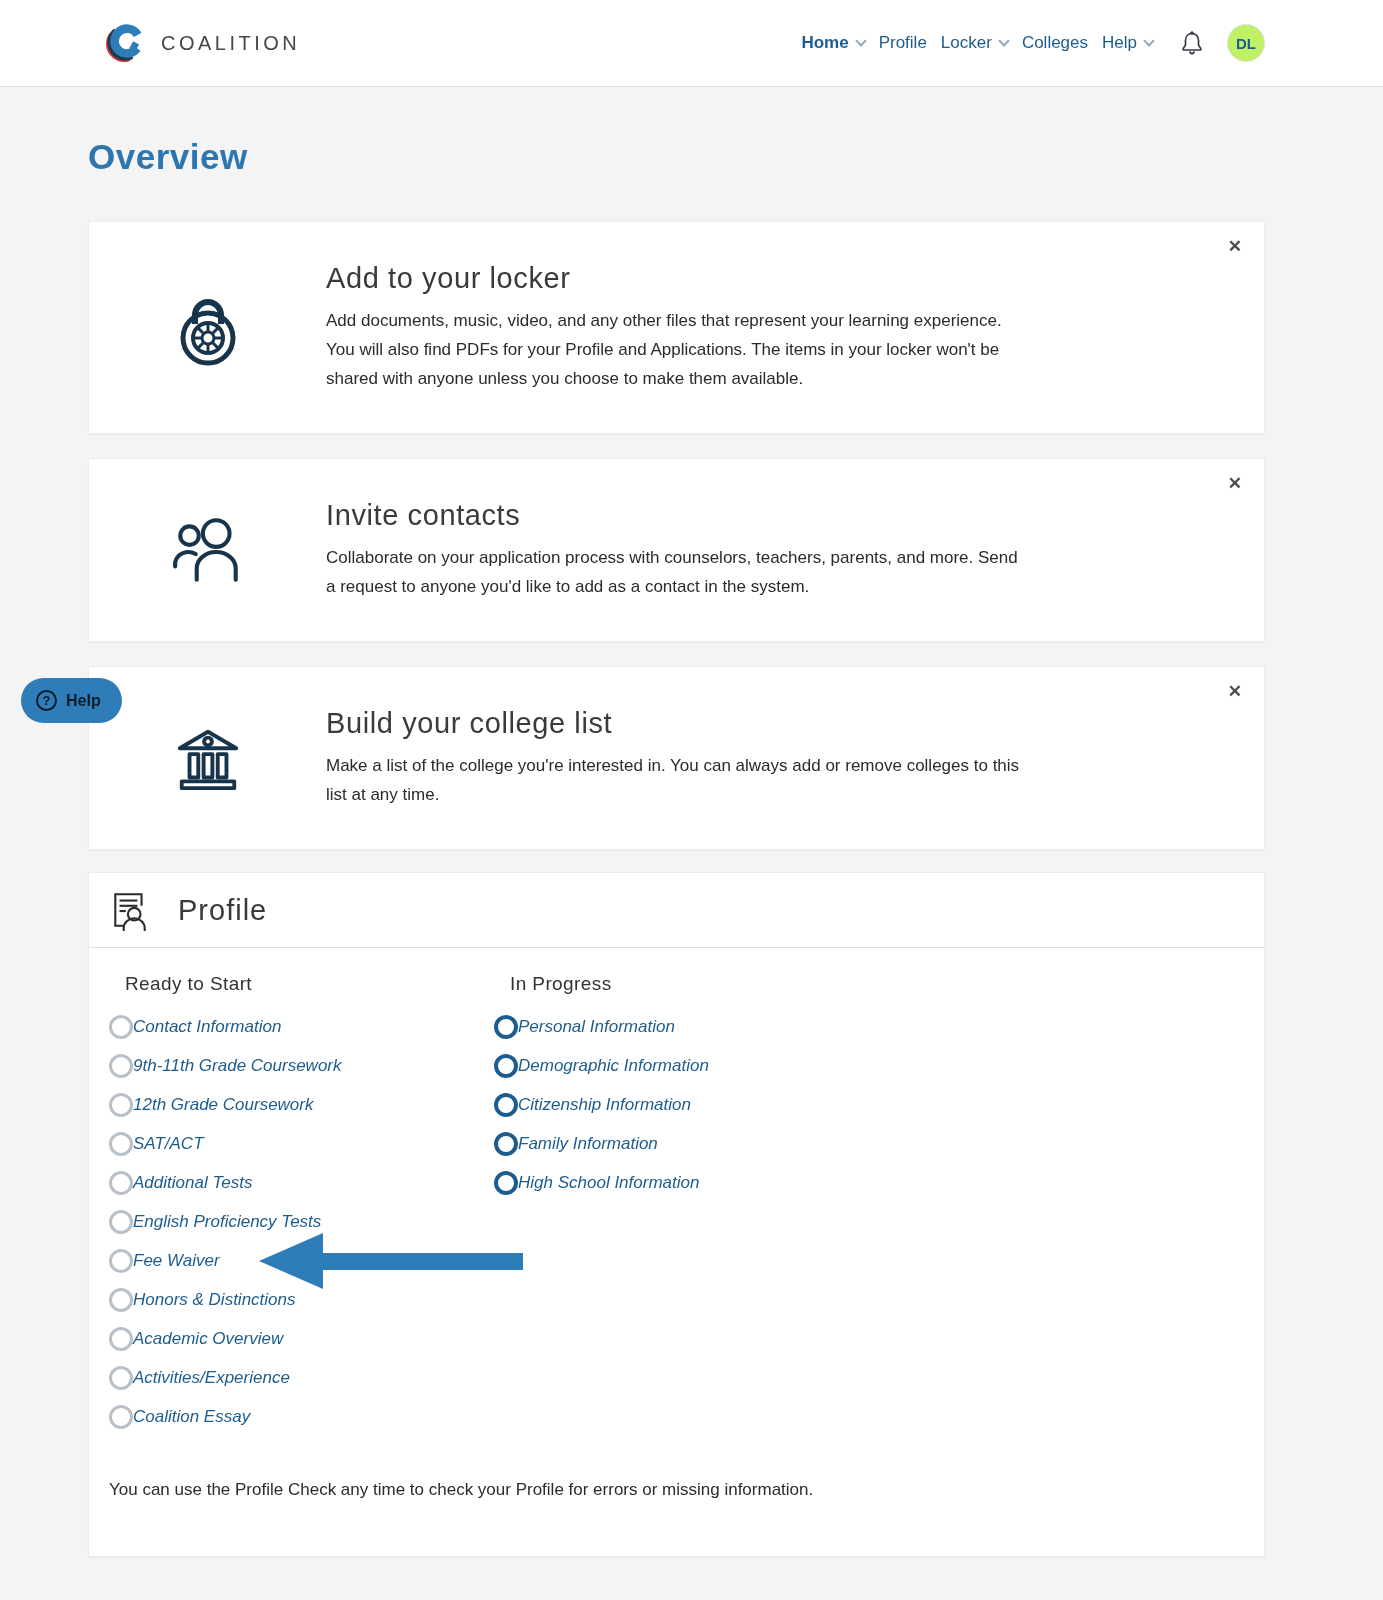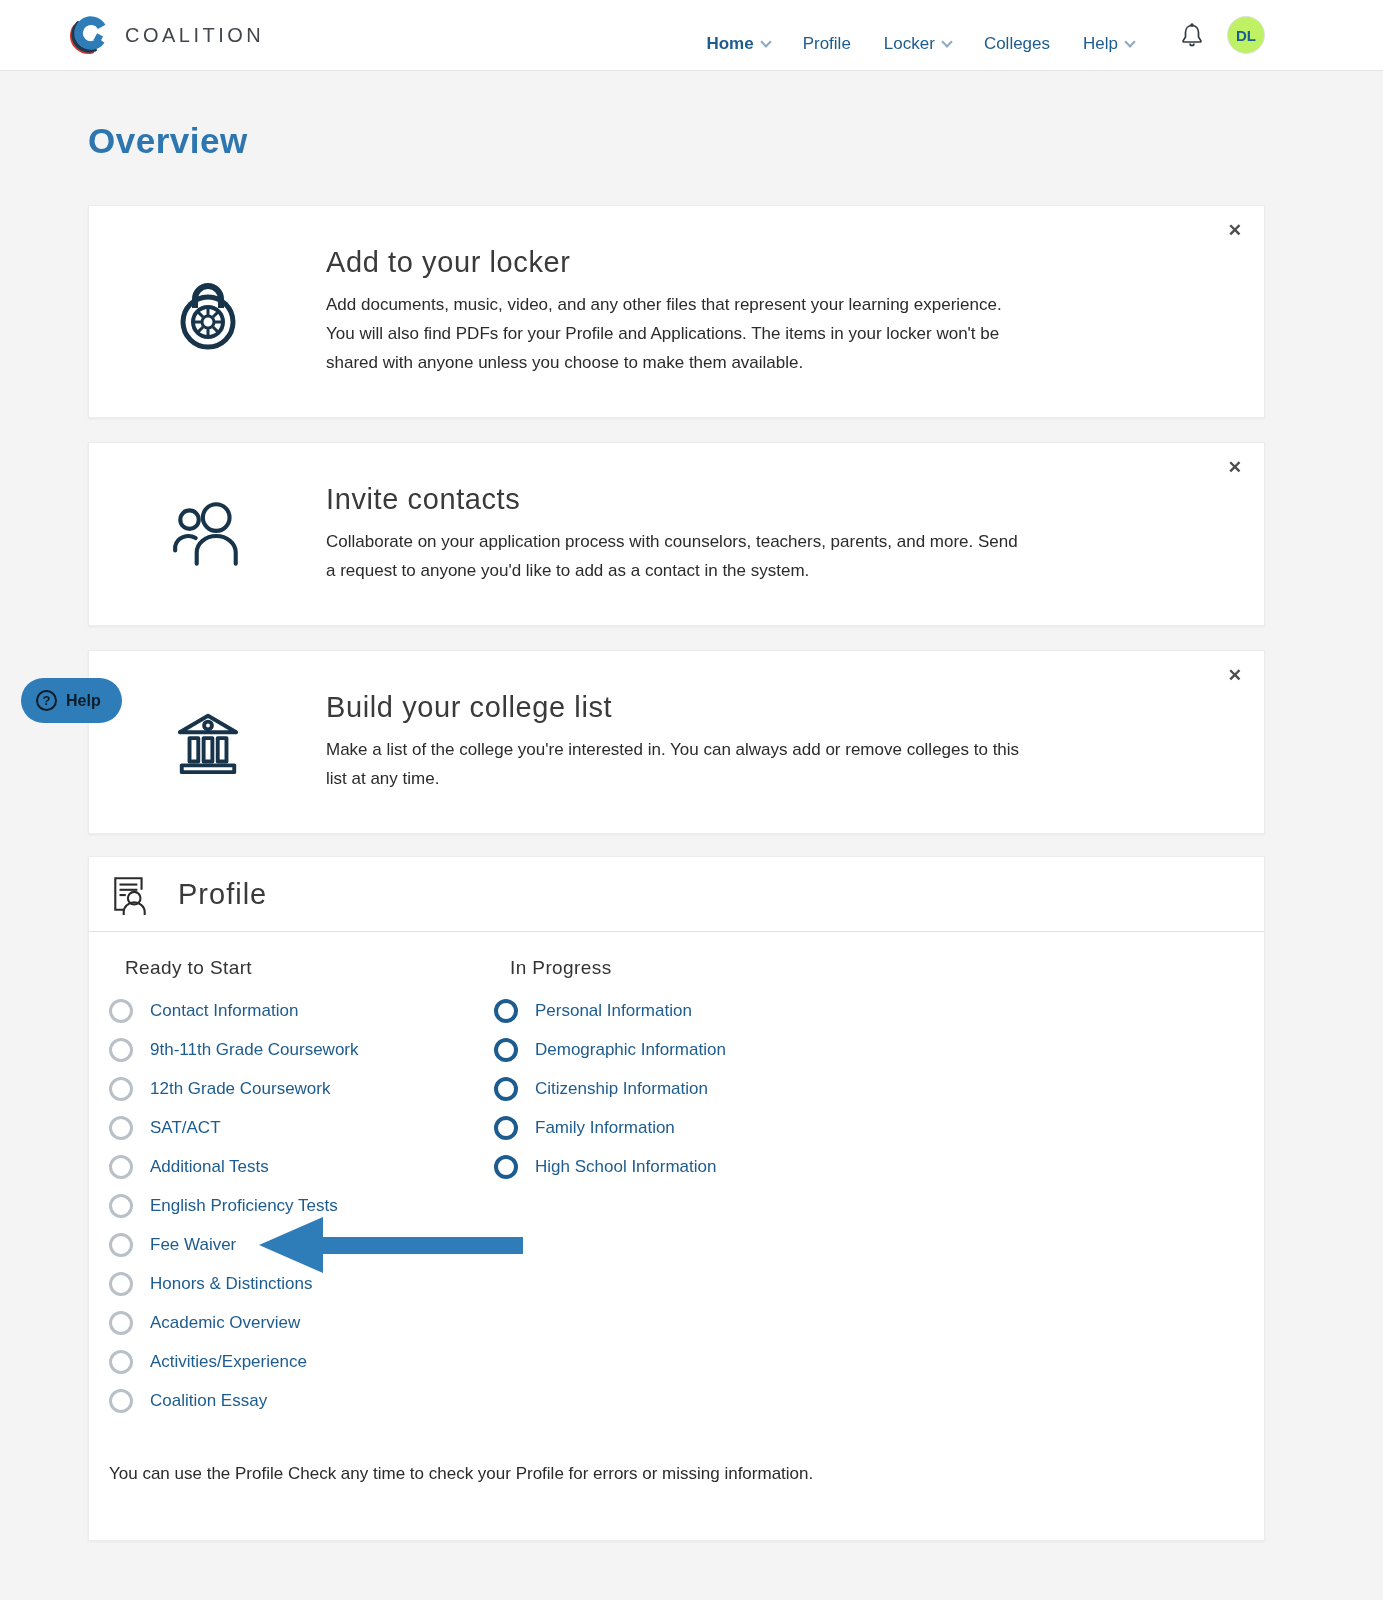--- a/index.html
+++ b/index.html
@@ -4,27 +4,27 @@
 <title>Overview</title>
 <style>
   * { margin:0; padding:0; box-sizing:border-box; }
   body {
     width:1383px; height:1600px; position:relative; overflow:hidden;
     background:#f4f4f5; color:#2b2b2b;
     font-family:"Liberation Sans", sans-serif;
   }
   
   .topbar {
-    height:71px; background:#ffffff; border-bottom:1px solid #e4e4e4;
+    height:87px; background:#ffffff; border-bottom:1px solid #e4e4e4;
     display:flex; align-items:center; justify-content:space-between;
-    padding:0 118px 0 68px;
+    padding:0 118px 0 104px;
   }
   .brand { display:flex; align-items:center; gap:15px; text-decoration:none; }
   .brand-name { font-size:20px; letter-spacing:3.5px; color:#43474c; font-weight:400; }
-  .nav { display:flex; align-items:flex-end; gap:33px; }
+  .nav { display:flex; align-items:center; gap:14px; }
   .nav a { text-decoration:none; color:#1d5c8f; font-size:17px; display:flex; align-items:center; gap:8px; }
   .nav a.active { font-weight:700; }
   .chev { width:8px; height:8px; border-right:2px solid #8fa9c0; border-bottom:2px solid #8fa9c0;
           display:inline-block; transform:rotate(45deg); margin-top:-5px; }
   .nav-right { display:flex; align-items:center; gap:22px; margin-left:12px; }
   .bell-btn { background:none; border:none; cursor:pointer; display:flex; }
   .avatar { width:38px; height:38px; border-radius:50%; background:#bef264; border:1px solid #e0e0e0;
             display:flex; align-items:center; justify-content:center;
             font-weight:700; font-size:15px; color:#1d5c8f; cursor:pointer; }
   
@@ -50,21 +50,21 @@
   
   .profile-card { background:#fff; border:1px solid #ececec; box-shadow:0 1px 2px rgba(0,0,0,.05);
                   margin-top:22px; position:relative; padding-bottom:48px; min-height:670px; }
   .profile-header { display:flex; align-items:center; gap:27px; height:75px;
                     border-bottom:1px solid #e0e0e0; padding:0 20px; }
   .profile-title { font-size:29px; font-weight:300; color:#3a3a3a; letter-spacing:1px; }
   .profile-body { padding:24px 20px 0; display:flex; }
   .status-col { width:385px; }
   .col-heading { font-size:19px; font-weight:400; color:#333; letter-spacing:0.4px; line-height:23px;margin-left:16px; }
   .status-list { list-style:none; margin-top:12px; }
-  .status-item { height:39px; display:flex; align-items:center; gap:17px; cursor:pointer; }
+  .status-item { height:39px; display:flex; align-items:center; cursor:pointer;font-style:italic; }
   .circle { width:24px; height:24px; border-radius:50%; flex:0 0 24px; }
   .ready .circle { border:3px solid #b9c0c7; }
   .inprogress .circle { border:4px solid #1d5c8f; }
   .item-label { font-size:17px; color:#1d5c8f; }
   .profile-note { margin:44px 20px 8px; font-size:17px; color:#2b2b2b; }
   
   .fee-arrow { position:absolute; left:170px; top:360px; width:264px; height:56px;
                display:flex; align-items:center; }
   .fee-arrow .head { width:0; height:0; border-top:28px solid transparent;
                border-bottom:28px solid transparent; border-right:64px solid #2e7cb8; }

